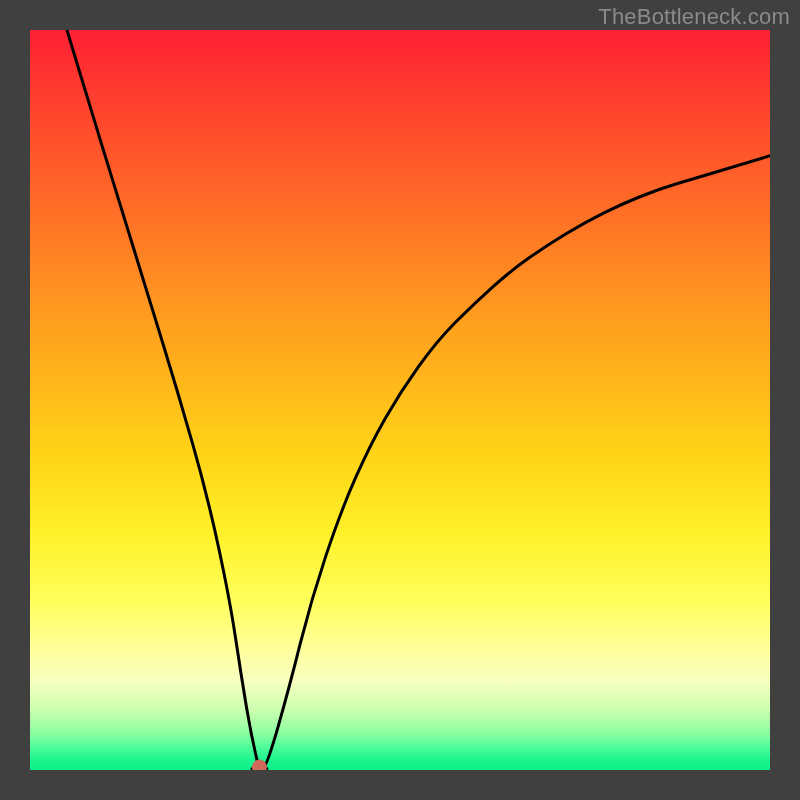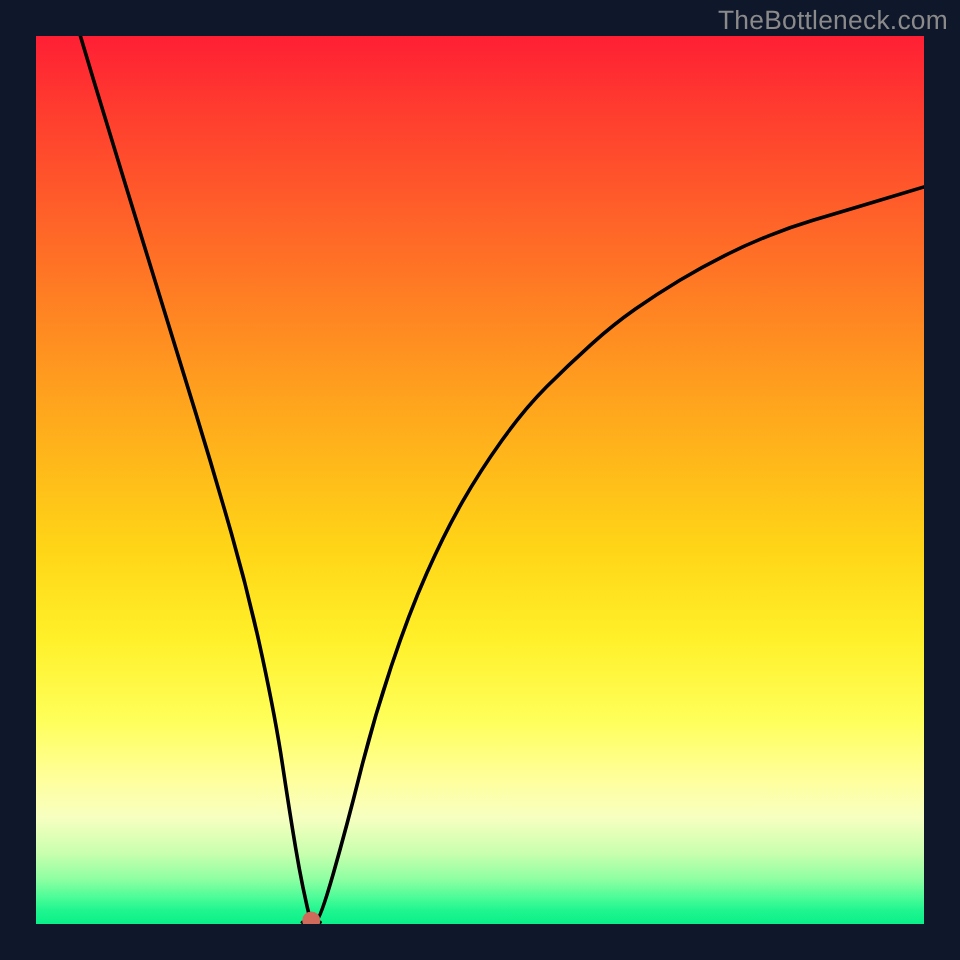--- a/index.html
+++ b/index.html
@@ -7,21 +7,21 @@
     padding: 0;
     width: 800px;
     height: 800px;
     background: #000;
     overflow: hidden;
   }
   .outer {
     position: relative;
     width: 800px;
     height: 800px;
-    background: #0f172a;
+    background: #404040;
   }
   .watermark {
     position: absolute;
     top: 4px;
     right: 10px;
     color: #8a8a8a;
     font-family: Arial, Helvetica, sans-serif;
     font-size: 22px;
     letter-spacing: 0.2px;
     user-select: none;

